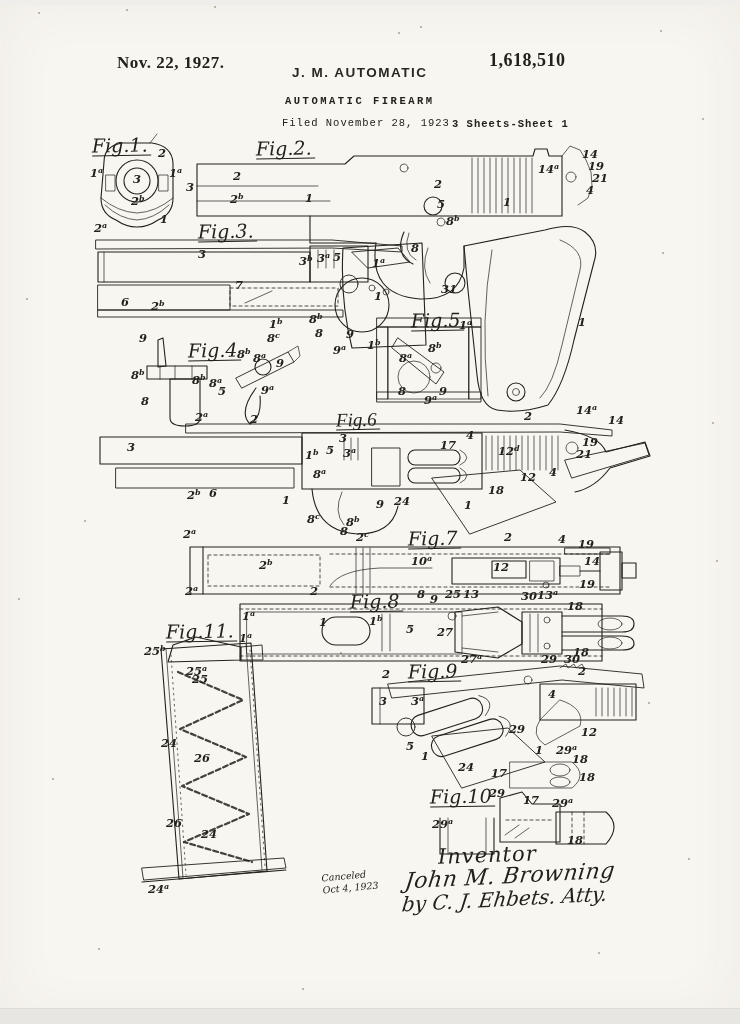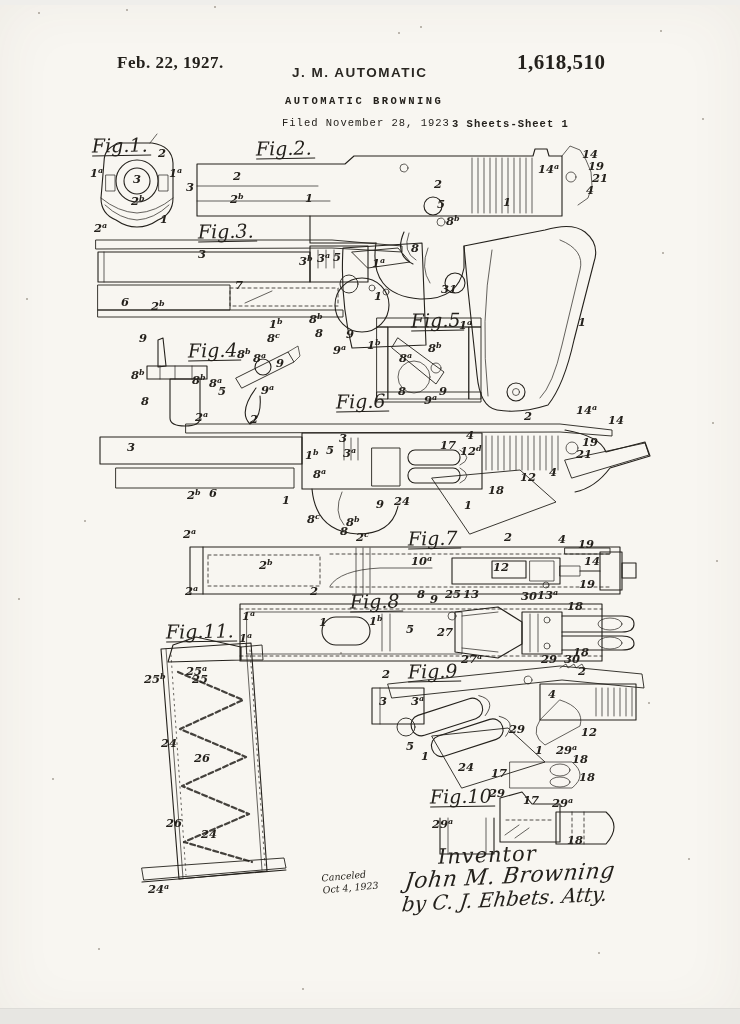--- a/index.html
+++ b/index.html
@@ -11,21 +11,21 @@
     font-family:"Liberation Serif", serif;
   }
   .edge-top{position:absolute;top:0;left:0;right:0;height:5px;background:#efeeeb;}
   .edge-bottom{position:absolute;bottom:0;left:0;right:0;height:15px;background:#e7e6e2;border-top:1px solid #dddcd8;}
   .specks{position:absolute;top:0;left:0;width:2px;height:2px;border-radius:50%;background:transparent;color:rgba(70,60,45,.45);
     box-shadow:38px 12px 0 0,126px 9px 0 0,214px 6px 0 0,420px 26px 0 0,702px 118px 0 0,26px 298px 0 0,712px 422px 0 0,
       18px 598px 0 0,648px 702px 0 0,98px 948px 0 0,398px 32px 0 0,662px 252px 0 0,52px 778px 0 0,302px 988px 0 0,
       598px 952px 0 0,688px 858px 0 0,340px 652px 0 0,84px 520px 0 0,716px 560px 0 0,660px 30px 0 0;}
   .hdr{position:absolute;white-space:nowrap;}
   .hdr-date{left:117px;top:53px;font-size:17px;font-weight:bold;letter-spacing:.5px;}
-  .hdr-num{left:489px;top:50px;font-size:21px;font-weight:bold;letter-spacing:.5px;margin-left:28px;}
+  .hdr-num{left:489px;top:50px;font-size:18px;font-weight:bold;letter-spacing:.5px;}
   .hdr-name{left:292px;top:65px;font-family:"Liberation Sans",sans-serif;font-size:13.5px;font-weight:bold;letter-spacing:1.5px;color:#2a2722;}
   .hdr-title{left:285px;top:95px;font-family:"Liberation Mono",monospace;font-size:10.5px;font-weight:bold;letter-spacing:2.5px;}
   .hdr-filed{left:282px;top:117px;font-family:"Liberation Mono",monospace;font-size:10.5px;letter-spacing:1px;}
   .hdr-sheet{left:452px;top:118px;font-family:"Liberation Mono",monospace;font-size:10.5px;font-weight:bold;letter-spacing:1px;}
   svg.art{position:absolute;left:0;top:0;}
   svg.art *{stroke:var(--ink);stroke-width:1.1;fill:none;stroke-linecap:round;stroke-linejoin:round;}
   svg.art .thin{stroke-width:.7;}
   svg.art .dashed{stroke-dasharray:3,3;stroke-width:.8;}
   svg.art .zig{stroke-dasharray:5,3;stroke-width:2.2;opacity:.85;}
   svg.art .fillh{stroke-width:.9;}
@@ -41,24 +41,24 @@
   .foot-atty{left:402px;top:887px;font-size:20px;transform:rotate(-3deg) skewX(-10deg);}
   .foot-cancel{left:322px;top:870px;font-size:9.5px;transform:rotate(-5deg);line-height:1.25;}
 </style>
 </head>
 <body>
 
 <div class="page" style="background-color: rgb(248, 246, 241);">
   <div class="edge-top"></div>
   <div class="specks"></div>
 
-  <div class="hdr hdr-date">Feb. 22, 1927.</div>
+  <div class="hdr hdr-date">Nov. 22, 1927.</div>
   <div class="hdr hdr-name">J. M. AUTOMATIC</div>
   <div class="hdr hdr-num">1,618,510</div>
-  <div class="hdr hdr-title">AUTOMATIC BROWNING</div>
+  <div class="hdr hdr-title">AUTOMATIC FIREARM</div>
   <div class="hdr hdr-filed">Filed November 28, 1923</div>
   <div class="hdr hdr-sheet">3 Sheets-Sheet 1</div>
 
   <svg class="art" width="740" height="1024" viewBox="0 0 740 1024">
     <defs>
       <pattern id="h1" width="5" height="5" patternUnits="userSpaceOnUse" patternTransform="rotate(45)">
         <line x1="0" y1="0" x2="0" y2="5" stroke="#403b33" stroke-width="1"></line>
       </pattern>
       <pattern id="h2" width="5" height="5" patternUnits="userSpaceOnUse" patternTransform="rotate(-45)">
         <line x1="0" y1="0" x2="0" y2="5" stroke="#403b33" stroke-width="1"></line>
@@ -299,41 +299,41 @@
       <span class="ref" style="left: 276px; top: 358px;">9</span>
       <span class="ref" style="left: 261px; top: 383px;">9<sup>a</sup></span>
       <span class="fig-label" style="left: 411px; top: 311px;">Fig.5</span>
       <span class="ref" style="left: 459px; top: 318px;">1<sup>a</sup></span>
       <span class="ref" style="left: 367px; top: 338px;">1<sup>b</sup></span>
       <span class="ref" style="left: 399px; top: 351px;">8<sup>a</sup></span>
       <span class="ref" style="left: 428px; top: 341px;">8<sup>b</sup></span>
       <span class="ref" style="left: 398px; top: 386px;">8</span>
       <span class="ref" style="left: 424px; top: 393px;">9<sup>a</sup></span>
       <span class="ref" style="left: 439px; top: 386px;">9</span>
-      <span class="fig-label" style="left: 336px; top: 392px;">Fig.6</span>
+      <span class="fig-label" style="left: 336px; top: 410px; font-family: Liberation Serif, serif;">Fig.6</span>
       <span class="ref" style="left: 195px; top: 410px;">2<sup>a</sup></span>
       <span class="ref" style="left: 250px; top: 414px;">2</span>
       <span class="ref" style="left: 127px; top: 442px;">3</span>
       <span class="ref" style="left: 339px; top: 433px;">3</span>
       <span class="ref" style="left: 343px; top: 446px;">3<sup>a</sup></span>
       <span class="ref" style="left: 326px; top: 445px;">5</span>
       <span class="ref" style="left: 305px; top: 448px;">1<sup>b</sup></span>
       <span class="ref" style="left: 313px; top: 467px;">8<sup>a</sup></span>
       <span class="ref" style="left: 187px; top: 488px;">2<sup>b</sup></span>
       <span class="ref" style="left: 209px; top: 488px;">6</span>
       <span class="ref" style="left: 282px; top: 495px;">1</span>
       <span class="ref" style="left: 307px; top: 512px;">8<sup>c</sup></span>
       <span class="ref" style="left: 346px; top: 515px;">8<sup>b</sup></span>
       <span class="ref" style="left: 340px; top: 526px;">8</span>
       <span class="ref" style="left: 376px; top: 499px;">9</span>
       <span class="ref" style="left: 394px; top: 496px;">24</span>
       <span class="ref" style="left: 488px; top: 485px;">18</span>
       <span class="ref" style="left: 464px; top: 500px;">1</span>
       <span class="ref" style="left: 440px; top: 440px;">17</span>
-      <span class="ref" style="left: 460px; top: 444px;">12<sup>d</sup></span>
+      <span class="ref" style="left: 498px; top: 444px;">12<sup>d</sup></span>
       <span class="ref" style="left: 520px; top: 472px;">12</span>
       <span class="ref" style="left: 466px; top: 430px;">4</span>
       <span class="ref" style="left: 549px; top: 467px;">4</span>
       <span class="ref" style="left: 576px; top: 403px;">14<sup>a</sup></span>
       <span class="ref" style="left: 608px; top: 415px;">14</span>
       <span class="ref" style="left: 582px; top: 437px;">19</span>
       <span class="ref" style="left: 576px; top: 449px;">21</span>
       <span class="ref" style="left: 524px; top: 411px;">2</span>
       <span class="fig-label" style="left: 408px; top: 529px;">Fig.7</span>
       <span class="ref" style="left: 183px; top: 527px;">2<sup>a</sup></span>
@@ -382,21 +382,21 @@
       <span class="ref" style="left: 491px; top: 768px;">17</span>
       <span class="ref" style="left: 572px; top: 754px;">18</span>
       <span class="ref" style="left: 579px; top: 772px;">18</span>
       <span class="fig-label" style="left: 430px; top: 787px;">Fig.10</span>
       <span class="ref" style="left: 489px; top: 788px;">29</span>
       <span class="ref" style="left: 523px; top: 795px;">17</span>
       <span class="ref" style="left: 552px; top: 796px;">29<sup>a</sup></span>
       <span class="ref" style="left: 432px; top: 817px;">29<sup>a</sup></span>
       <span class="ref" style="left: 567px; top: 835px;">18</span>
       <span class="fig-label" style="left: 166px; top: 622px;">Fig.11.</span>
-      <span class="ref" style="left: 144px; top: 672px;">25<sup>b</sup></span>
+      <span class="ref" style="left: 144px; top: 644px;">25<sup>b</sup></span>
       <span class="ref" style="left: 192px; top: 674px;">25</span>
       <span class="ref" style="left: 186px; top: 664px;">25<sup>a</sup></span>
       <span class="ref" style="left: 161px; top: 738px;">24</span>
       <span class="ref" style="left: 194px; top: 753px;">26</span>
       <span class="ref" style="left: 166px; top: 818px;">26</span>
       <span class="ref" style="left: 201px; top: 829px;">24</span>
       <span class="ref" style="left: 148px; top: 882px;">24<sup>a</sup></span>
     </div>
 
   <div class="foot foot-cancel">

